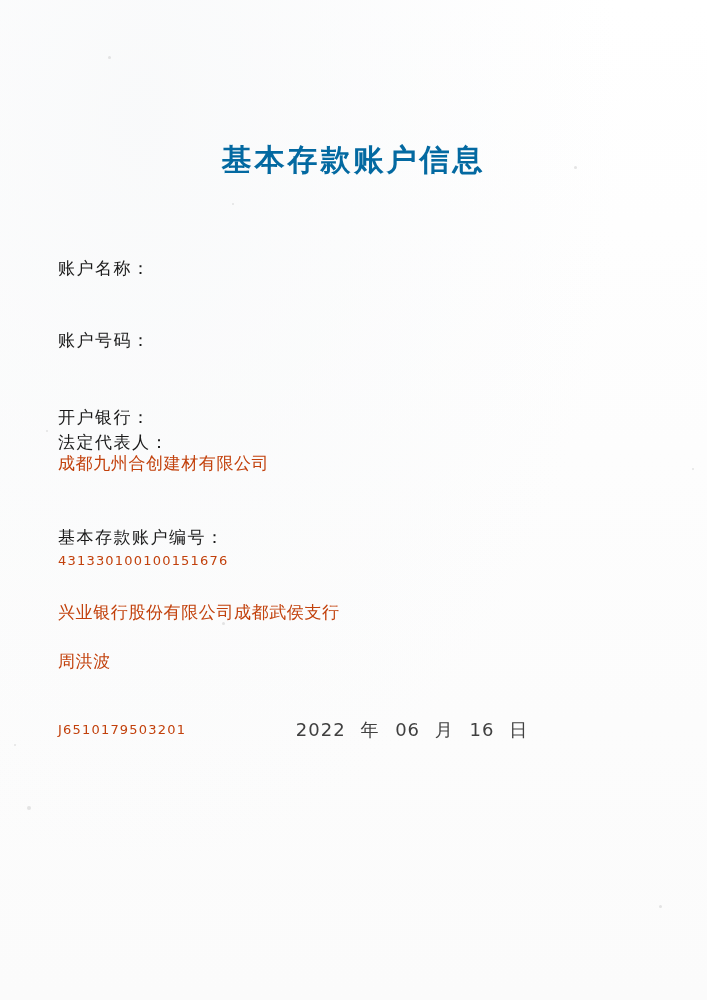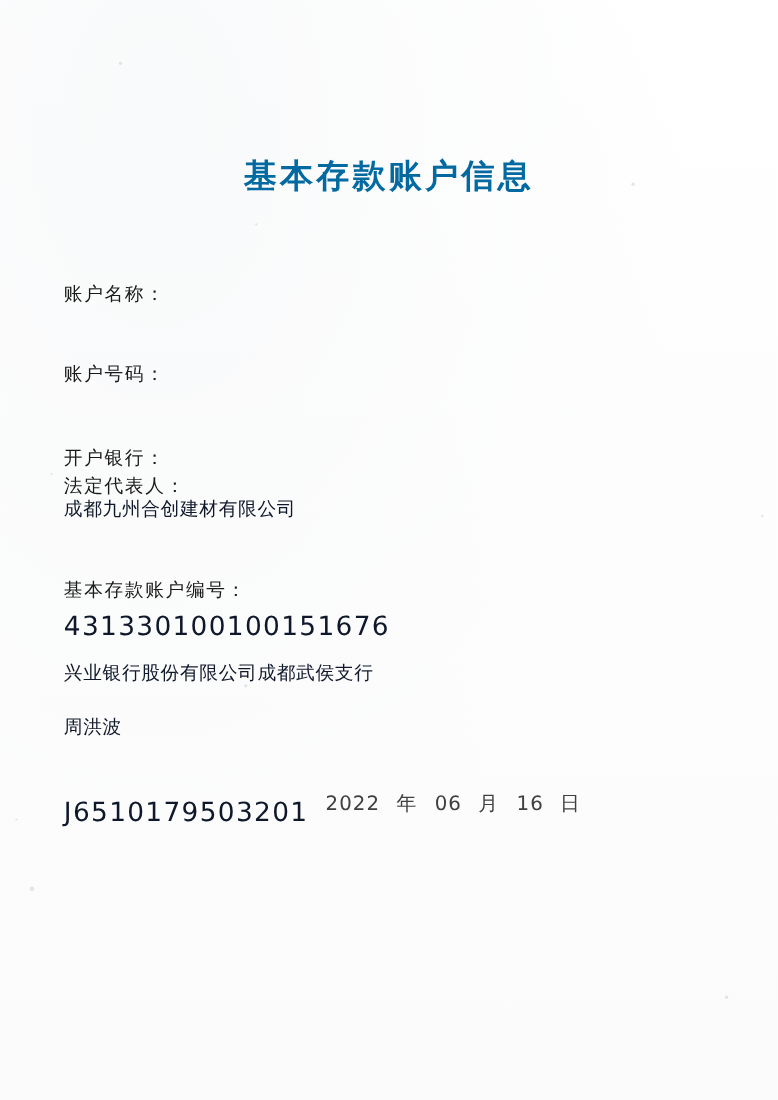--- a/index.html
+++ b/index.html
@@ -72,26 +72,26 @@
     display: block;
     font-size: 16.5px;
     letter-spacing: 0.5px;
     margin-top: 8px;
   }
 
   .field-value {
     flex: 1 1 auto;
     font-size: 17px;
     letter-spacing: 0.6px;
-    color: #0f172a;
+    color: #c2410c;
     line-height: 1.5;
   }
 
   .value-num {
-    font-size: 24px;
+    font-size: 13px;
     letter-spacing: 1.2px;
     text-align: center;
   }
 
   #field-name   { top: 256px; }
   #field-number { top: 328px; gap: 28px; }
   #field-bank   { top: 385px; margin-top: 20px; }
   #field-rep    { top: 430px; }
   #field-code   { top: 525px; }
 

